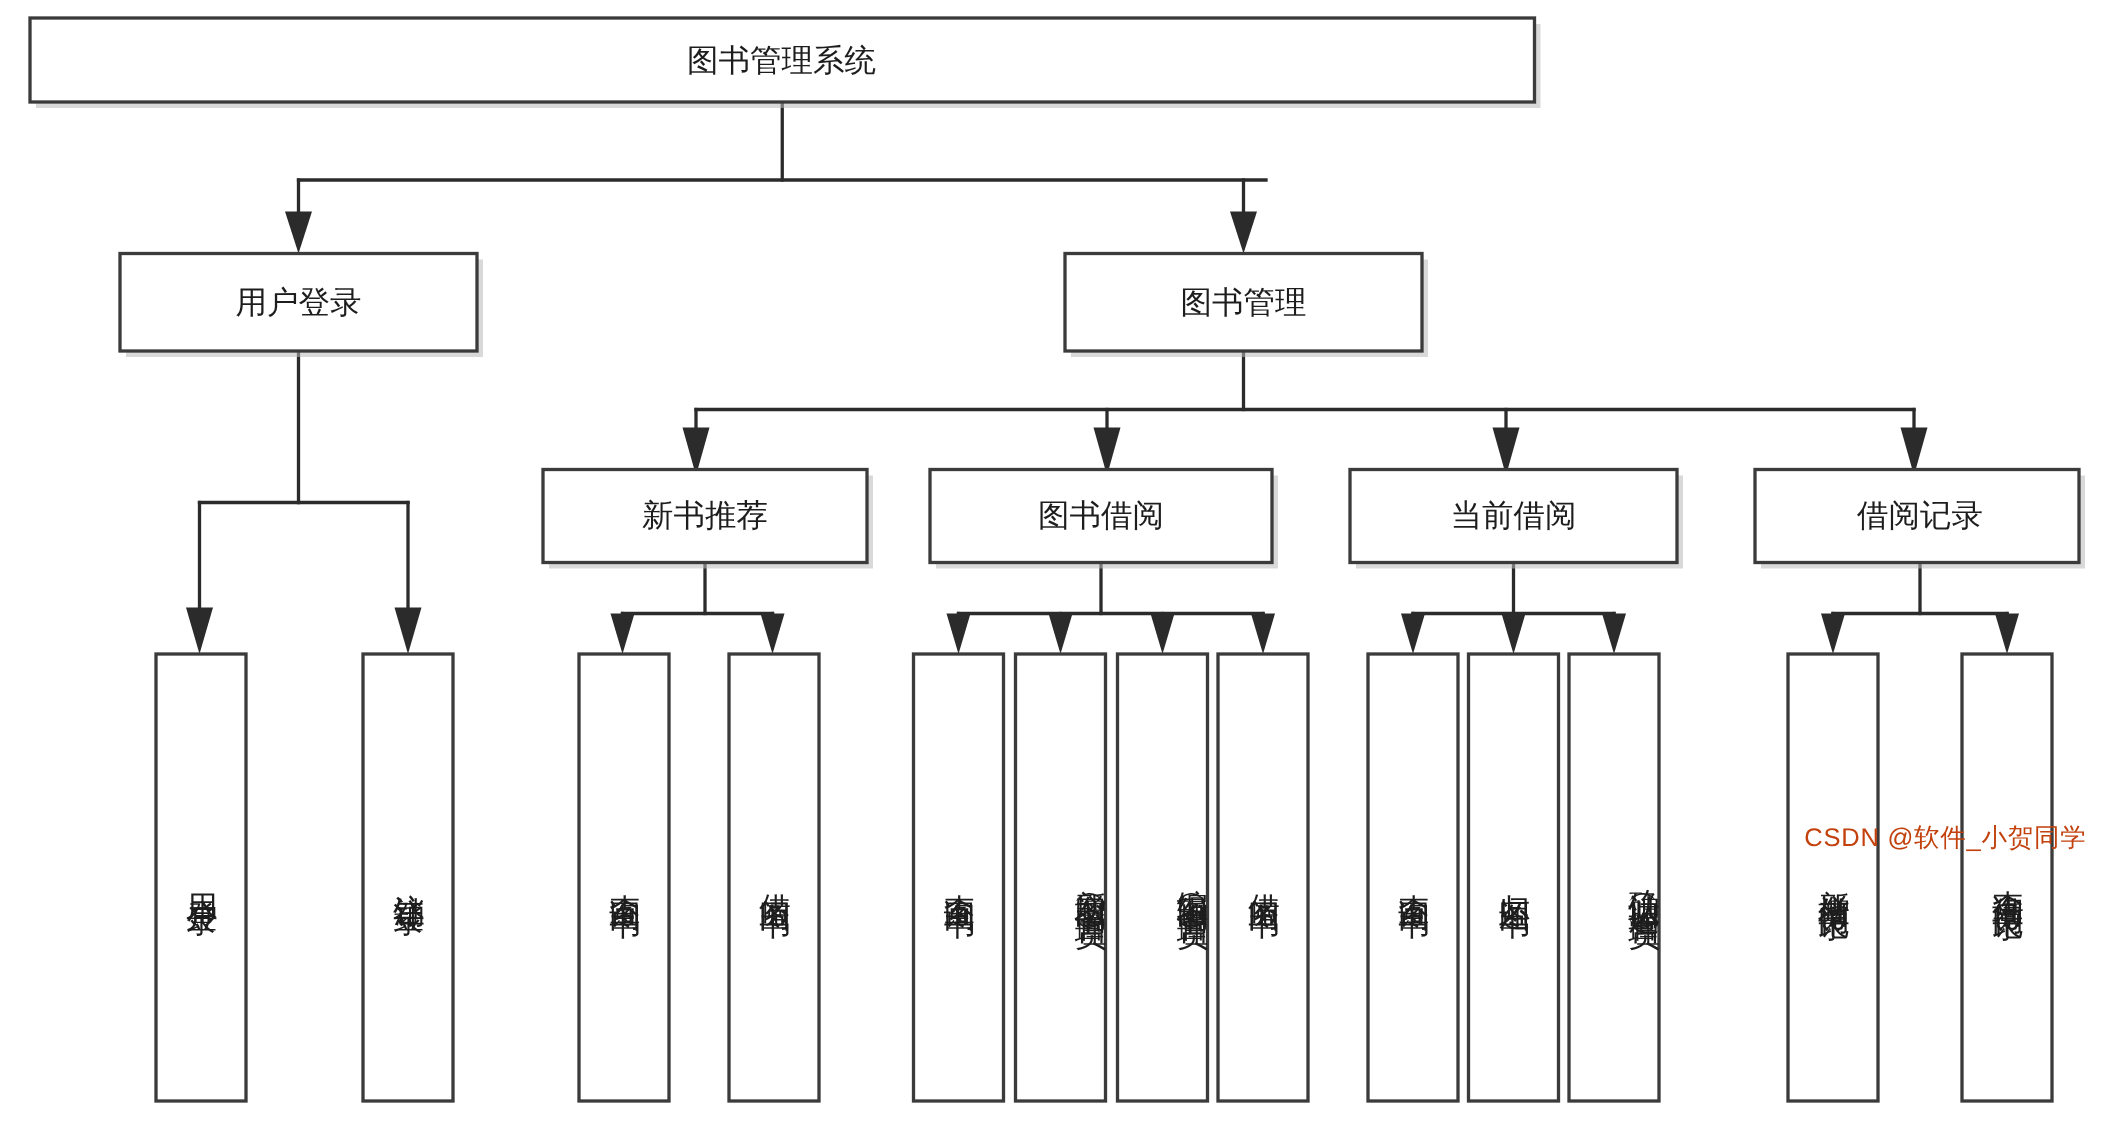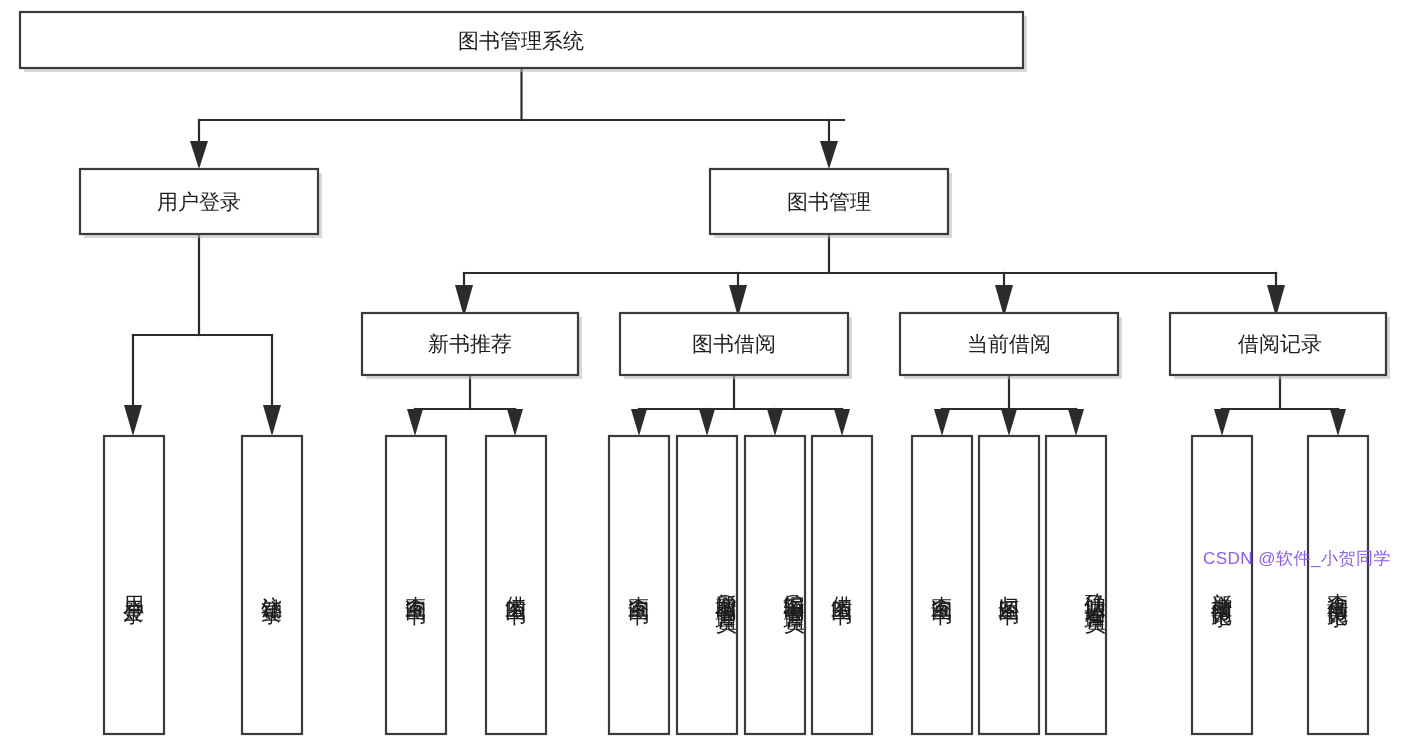--- a/index.html
+++ b/index.html
@@ -66,21 +66,21 @@
     justify-content: center;
     white-space: nowrap;
     user-select: none;
   }
   .watermark {
     position: absolute;
     right: 14px;
     bottom: 6px;
     font-family: "Liberation Sans", "DejaVu Sans", sans-serif;
     font-size: 17px;
-    color: #8b5cf6;
+    color: #c2410c;
     letter-spacing: 0.5px;
     white-space: nowrap;
   }
 </style>
 </head>
 <body>
 
 <div id="diagram-root">
 
   <svg class="canvas" viewBox="0 0 1405 747" xmlns="http://www.w3.org/2000/svg">

